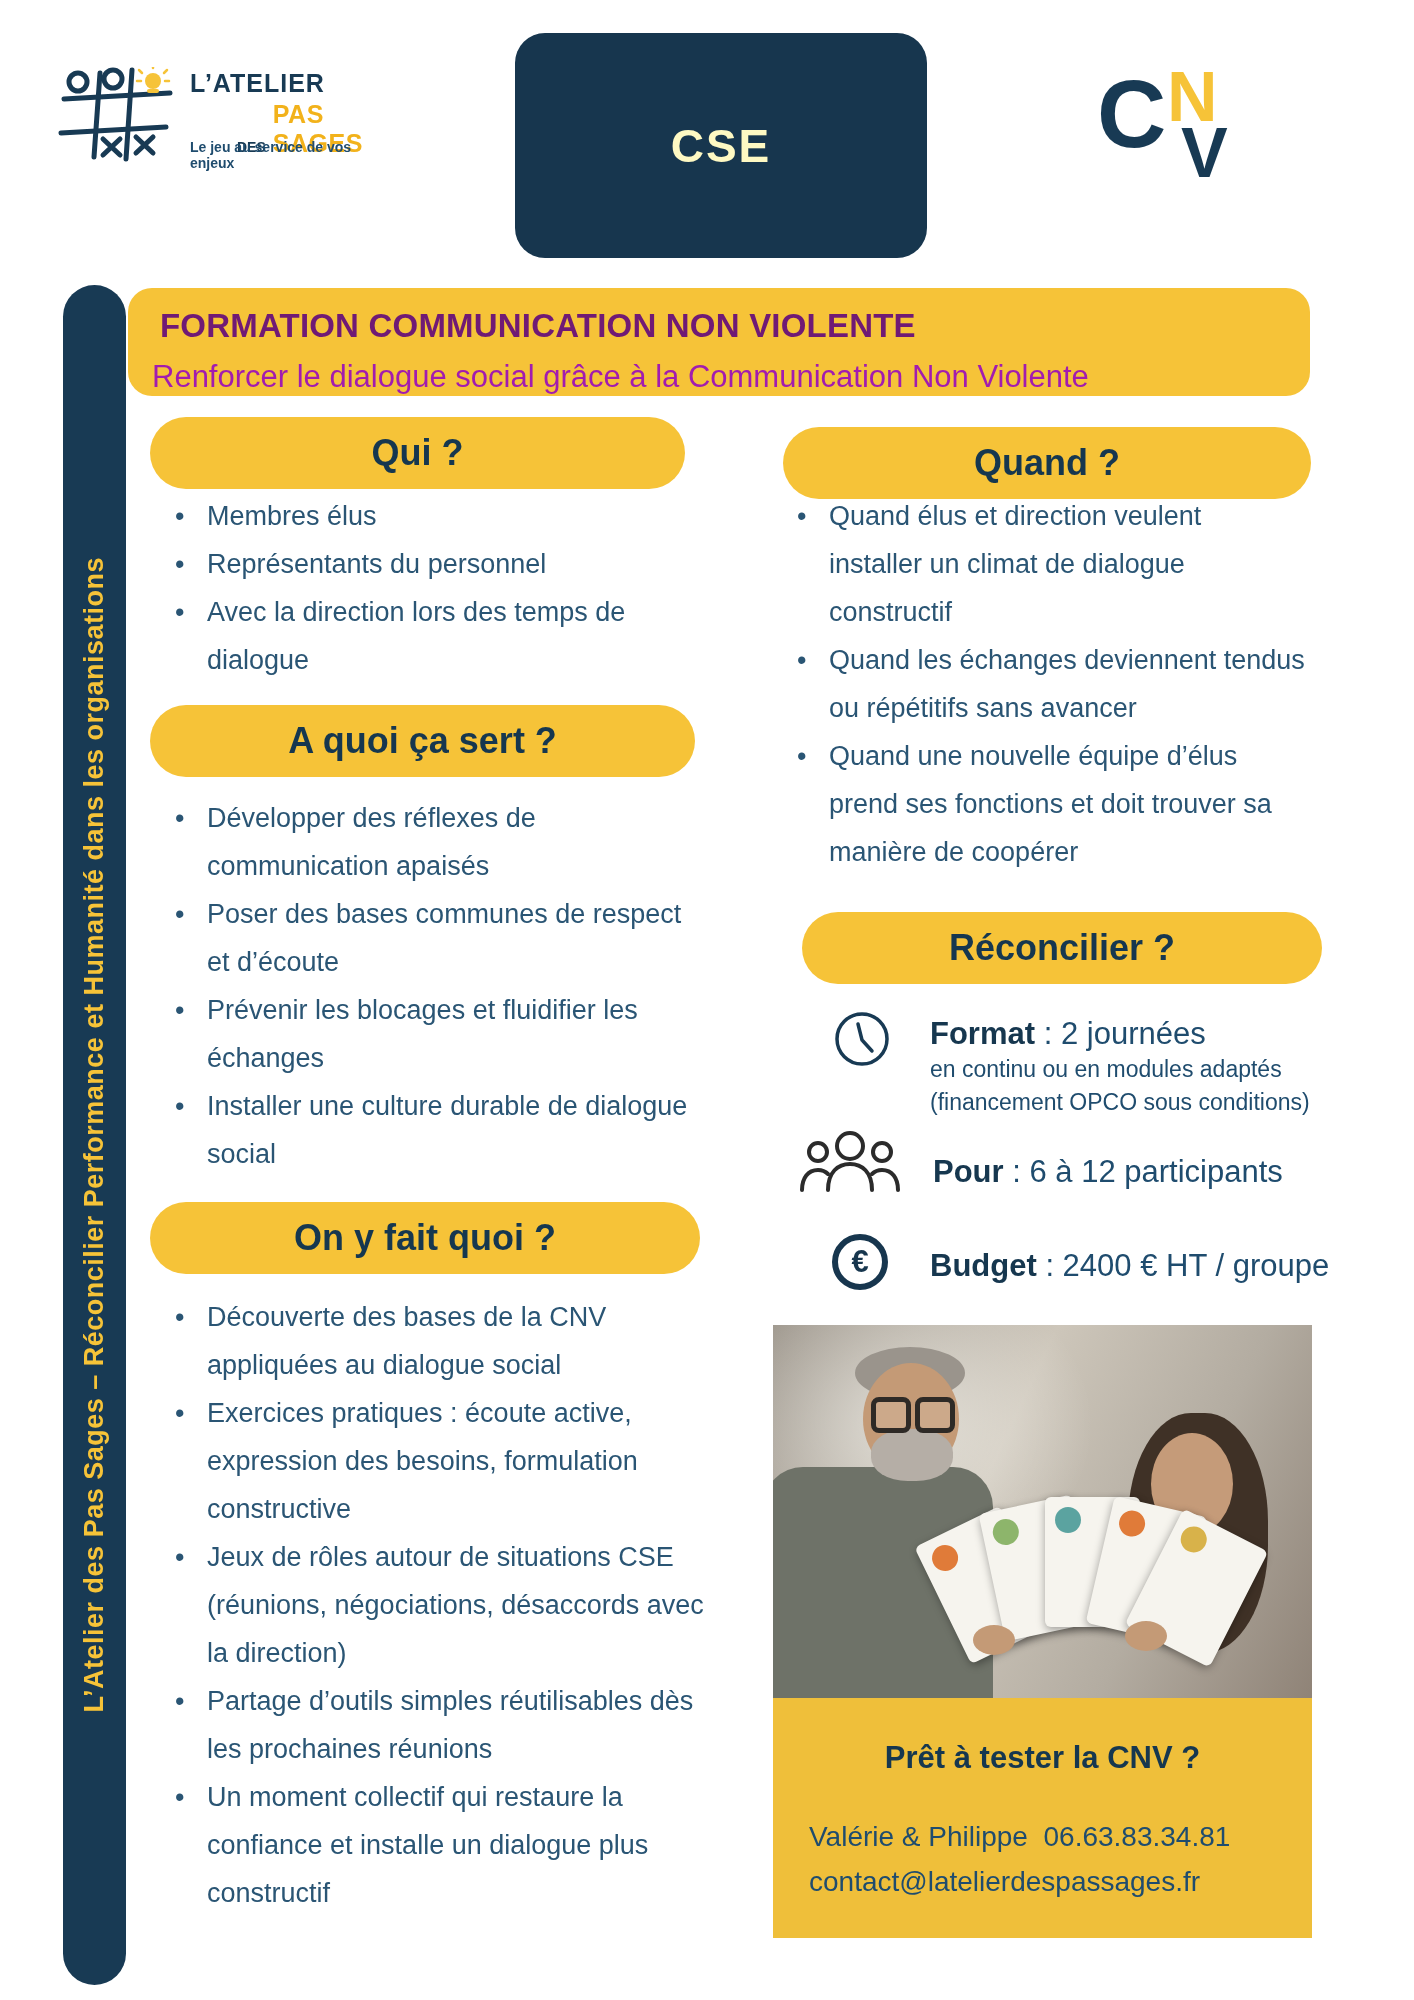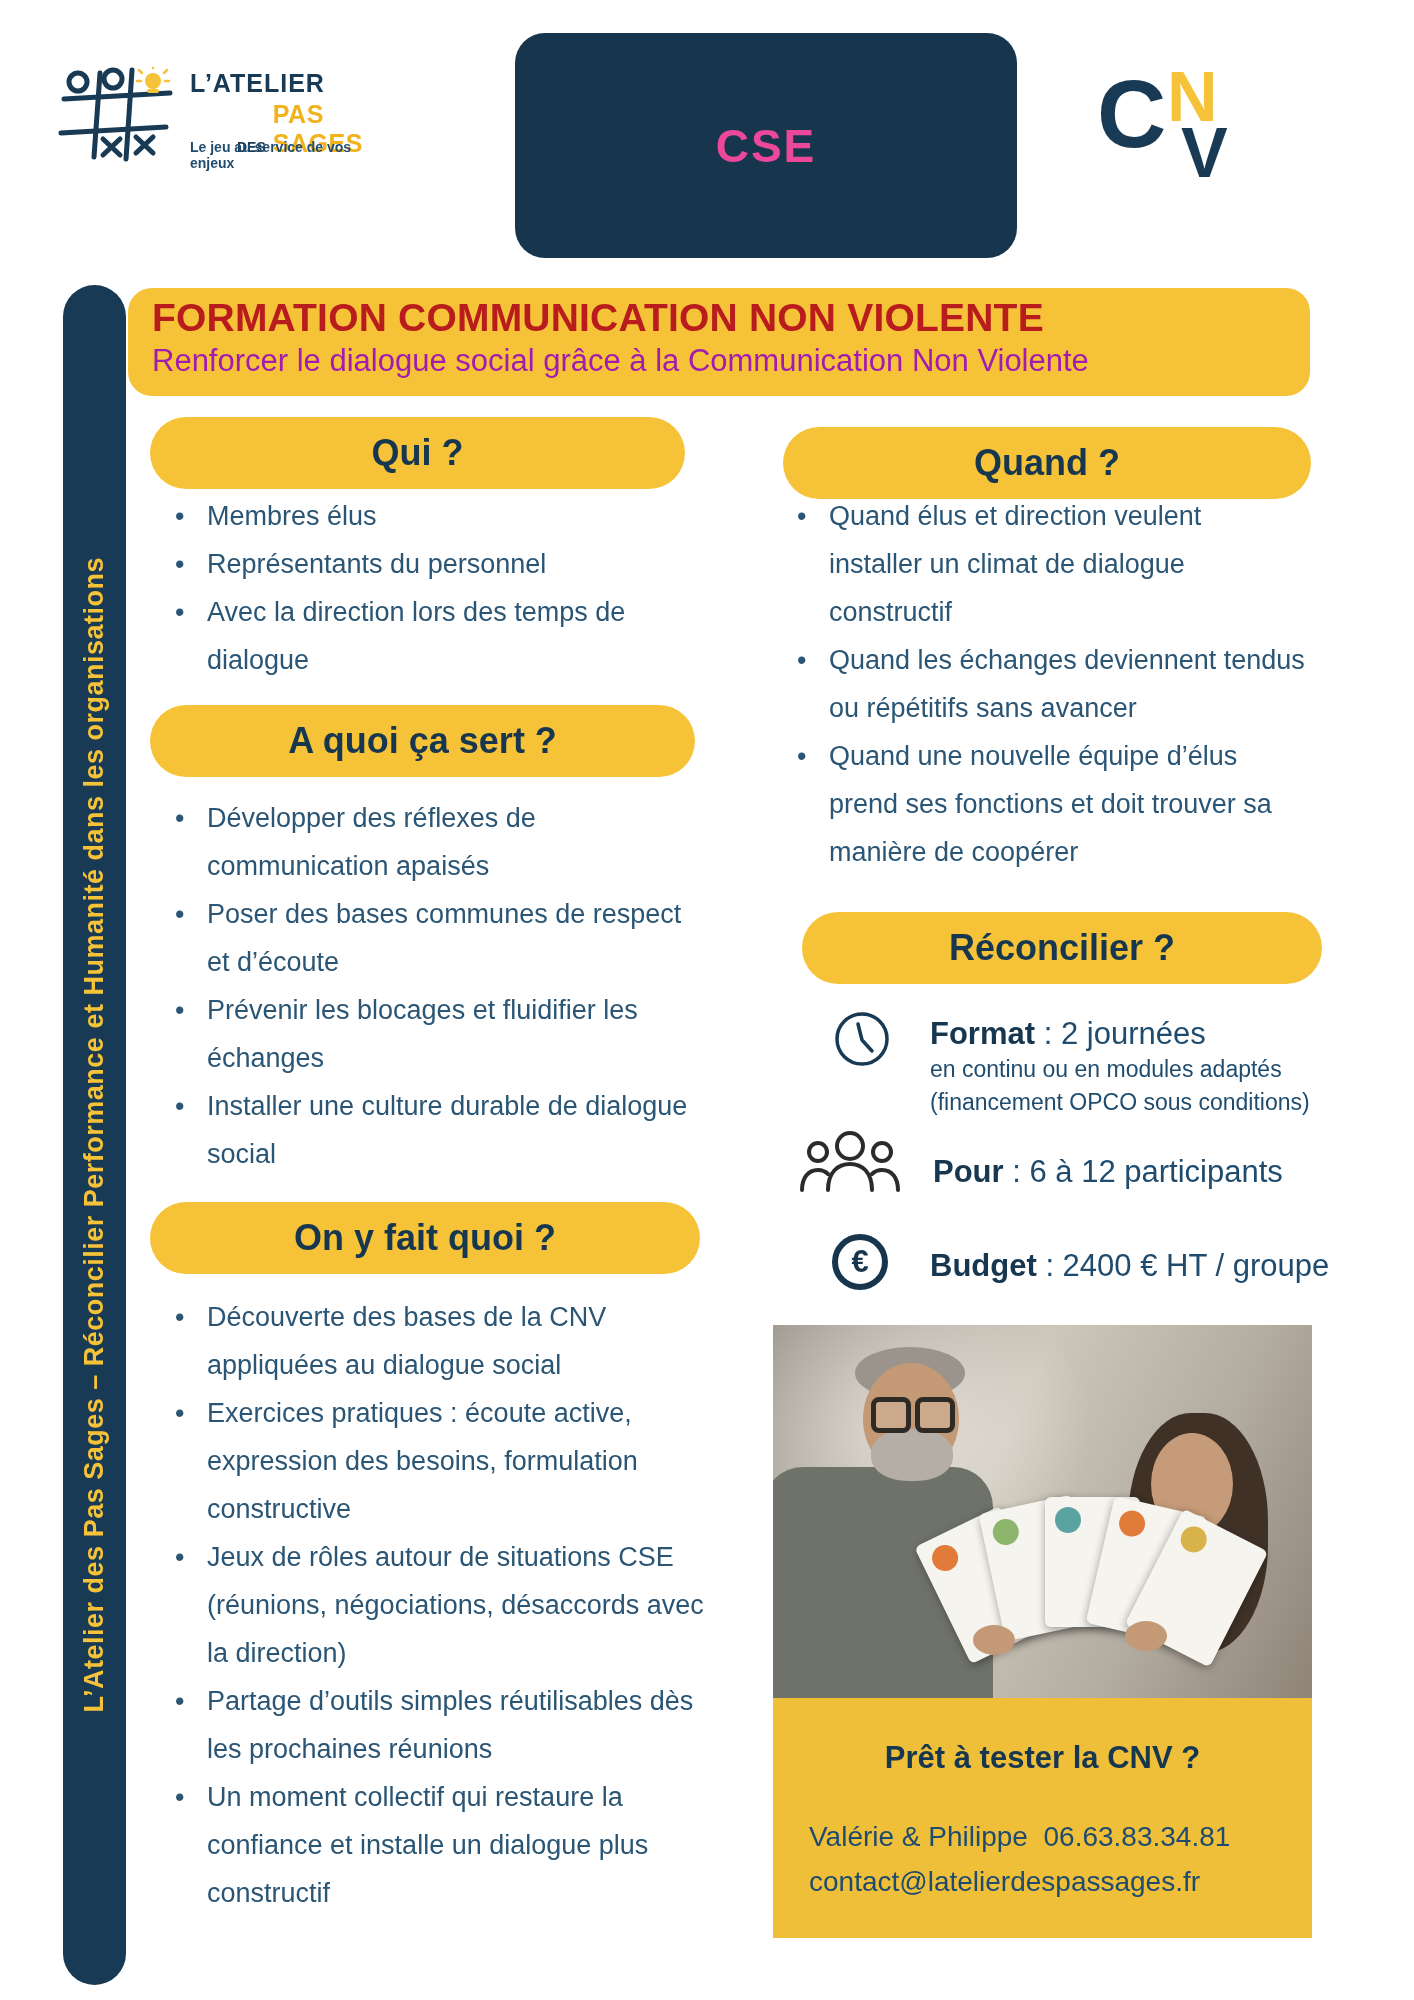--- a/index.html
+++ b/index.html
@@ -9,43 +9,43 @@
   }
   
   .logo-block{position:absolute;left:40px;top:55px;width:340px;height:115px;}
   .logo-grid{position:absolute;left:18px;top:12px;}
   .brand-name1{position:absolute;left:150px;top:14px;font-size:25px;font-weight:800;color:#183A54;letter-spacing:1px;}
   .brand-name2{position:absolute;left:150px;top:45px;display:flex;align-items:flex-end;gap:7px;}
   .brand-prefix{font-size:14px;font-weight:800;color:#183A54;padding-bottom:3px;margin-left:47px;}
   .brand-main{font-size:25px;font-weight:800;color:#F2B21B;letter-spacing:0.5px;}
   .brand-tagline{position:absolute;left:150px;top:84px;font-size:14px;font-weight:600;color:#1F4C6E;}
   .cse-badge{
-    position:absolute;left:515px;top:33px;width:502px;height:225px;background:#17364E;
+    position:absolute;left:515px;top:33px;width:412px;height:225px;background:#17364E;
     border-radius:30px;display:flex;align-items:center;justify-content:center;
-    color:#ec4899;font-size:46px;font-weight:800;letter-spacing:2px;
+    color:#fef9c3;font-size:46px;font-weight:800;letter-spacing:2px;
   }
   .cnv-logo{position:absolute;left:1095px;top:60px;width:175px;height:145px;}
   .cnv-c{position:absolute;left:2px;top:6px;font-size:96px;line-height:1;font-weight:800;color:#183A54;}
   .cnv-n{position:absolute;left:72px;top:2px;font-size:70px;line-height:1;font-weight:800;color:#F6C338;}
   .cnv-v{position:absolute;left:86px;top:58px;font-size:70px;line-height:1;font-weight:800;color:#183A54;}
   
   .sidebar{
     position:absolute;left:63px;top:285px;width:63px;height:1700px;background:#183A54;
     border-radius:32px;display:flex;align-items:center;justify-content:center;
   }
   .sidebar-text{
     writing-mode:vertical-rl;transform:rotate(180deg);
     color:#F6C338;font-size:27px;font-weight:700;letter-spacing:0.5px;white-space:nowrap;
   }
   
   .title-band{
     position:absolute;left:128px;top:288px;width:1182px;height:108px;background:#F6C338;
     border-radius:24px;padding:7px 0 0 24px;box-sizing:border-box;
   }
-  .title-band h1{margin:0;font-size:39px;line-height:46px;font-weight:800;color:#b91c1c;letter-spacing:0.2px;}
+  .title-band h1{margin:8px;font-size:33px;line-height:46px;font-weight:800;color:#701a75;letter-spacing:0.2px;}
   .title-band h2{margin:0;font-size:31px;line-height:40px;font-weight:400;color:#a21caf;}
   
   .pill{
     position:absolute;height:72px;background:#F6C338;border-radius:36px;
     display:flex;align-items:center;justify-content:center;
     font-size:36px;font-weight:800;color:#16374F;
   }
   #qui-pill{left:150px;top:417px;width:535px;align-items:center;}
   #aquoi-pill{left:150px;top:705px;width:545px;}
   #onyfait-pill{left:150px;top:1202px;width:550px;}

